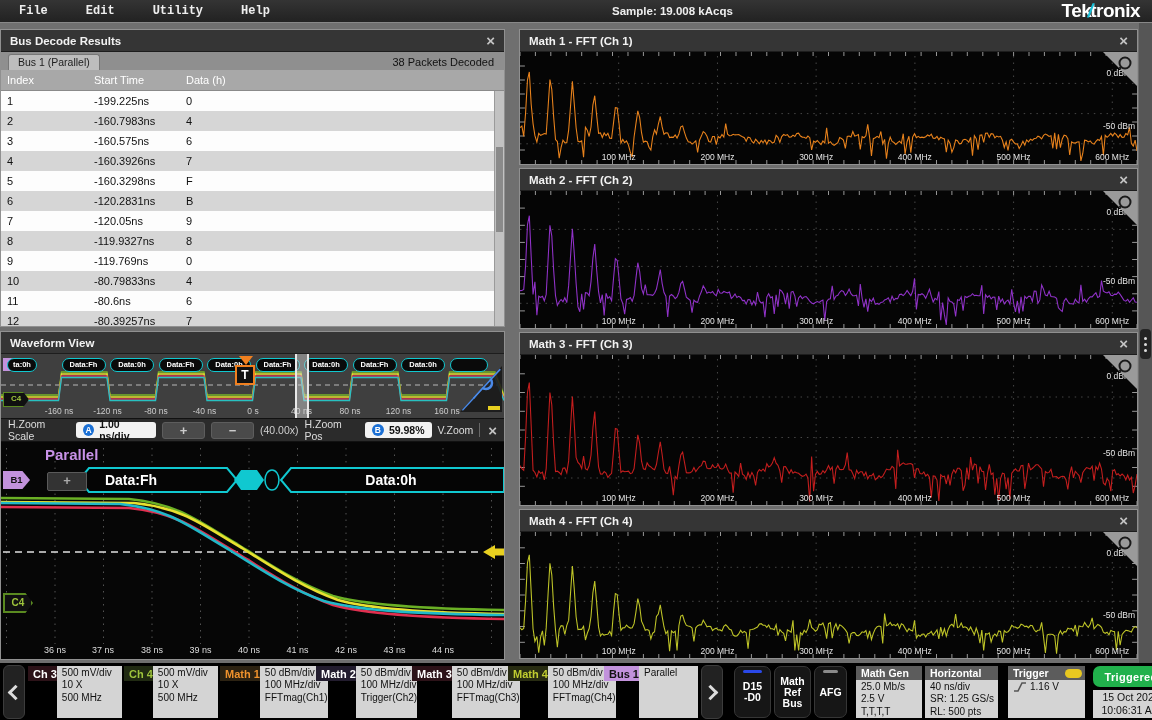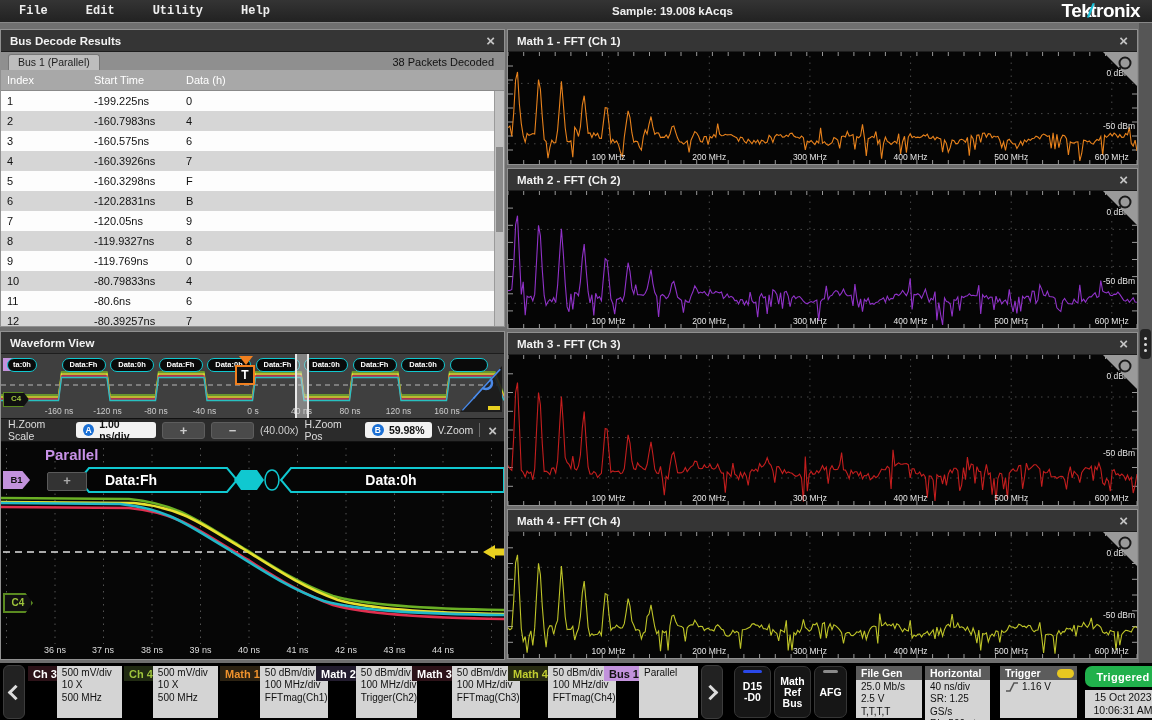--- a/index.html
+++ b/index.html
@@ -8,21 +8,21 @@
   
   .menubar{height:22px;background:linear-gradient(#343434,#222);border-bottom:1px solid #888;
            display:flex;align-items:center;color:#eee;font-size:12px;font-weight:bold;position:relative;}
   .menu-item{padding:0 19px;cursor:default;font-family:Liberation Mono, monospace;}
   .sample{position:absolute;left:612px;font-size:11.5px;font-weight:bold;}
   .brand{position:absolute;right:12px;font-size:19px;font-weight:bold;letter-spacing:-.5px;color:#fff;display:flex;align-items:center;}
   .brand .slash{color:#18c0d8;font-weight:bold;margin:0 -3px;transform:skewX(-12deg);}
   
   .main{display:flex;height:640px;}
   .left-col{width:505px;padding-top:6px;display:flex;flex-direction:column;gap:4px;flex:none;}
-  .right-col{flex:1;padding:6px 1px 0 2px;display:flex;flex-direction:column;gap:3px;min-width:0;}
+  .right-col{flex:1;padding:6px 1px 0 14px;display:flex;flex-direction:column;gap:3px;min-width:0;}
   .rail{width:13px;background:#565656;position:relative;flex:none;}
   .rail-handle{position:absolute;top:306px;left:1px;width:11px;height:30px;background:#242424;border-radius:4px;
                display:flex;flex-direction:column;align-items:center;justify-content:center;gap:3px;}
   .rail-handle b{width:3px;height:3px;border-radius:50%;background:#ddd;}
   .panel{background:#1a1a1a;border:1px solid #909090;display:flex;flex-direction:column;box-sizing:border-box;}
   .panel-head{height:21px;flex:none;background:#353535;display:flex;align-items:center;padding:0 9px;
               color:#f2f2f2;font-size:11.5px;font-weight:bold;border-bottom:1px solid #1d1d1d;}
   .close-x{margin-left:auto;color:#c4c4c4;font-size:15px;font-weight:bold;line-height:1;cursor:default;}
   
   #bus-panel{height:298px;flex:none;background:#8f8f8f;}
@@ -949,29 +949,29 @@
       <span>Ref</span>
       <span>Bus</span>
   </div>
   <div class="sq-btn" style="width:33px">
     <span class="topline" style="background:#8a8a8a"></span>
     <span>AFG</span>
   </div>
 
   <div class="sys-badge" style="width:66px;margin-left:6px">
     <div class="sys-head">
-        <span>File Gen</span>
+        <span>Math Gen</span>
       </div>
     <div class="sys-body">
       <div>25.0 Mb/s</div>
       <div>2.5 V</div>
       <div>T,T,T,T</div>
     </div>
   </div>
-  <div class="sys-badge" style="width:65px">
+  <div class="sys-badge" style="width:73px">
     <div class="sys-head">
         <span>Horizontal</span>
       </div>
     <div class="sys-body">
       <div>40 ns/div</div>
       <div>SR: 1.25 GS/s</div>
       <div>RL: 500 pts</div>
     </div>
   </div>
   <div class="sys-badge" style="width:77px;margin-left:7px">

